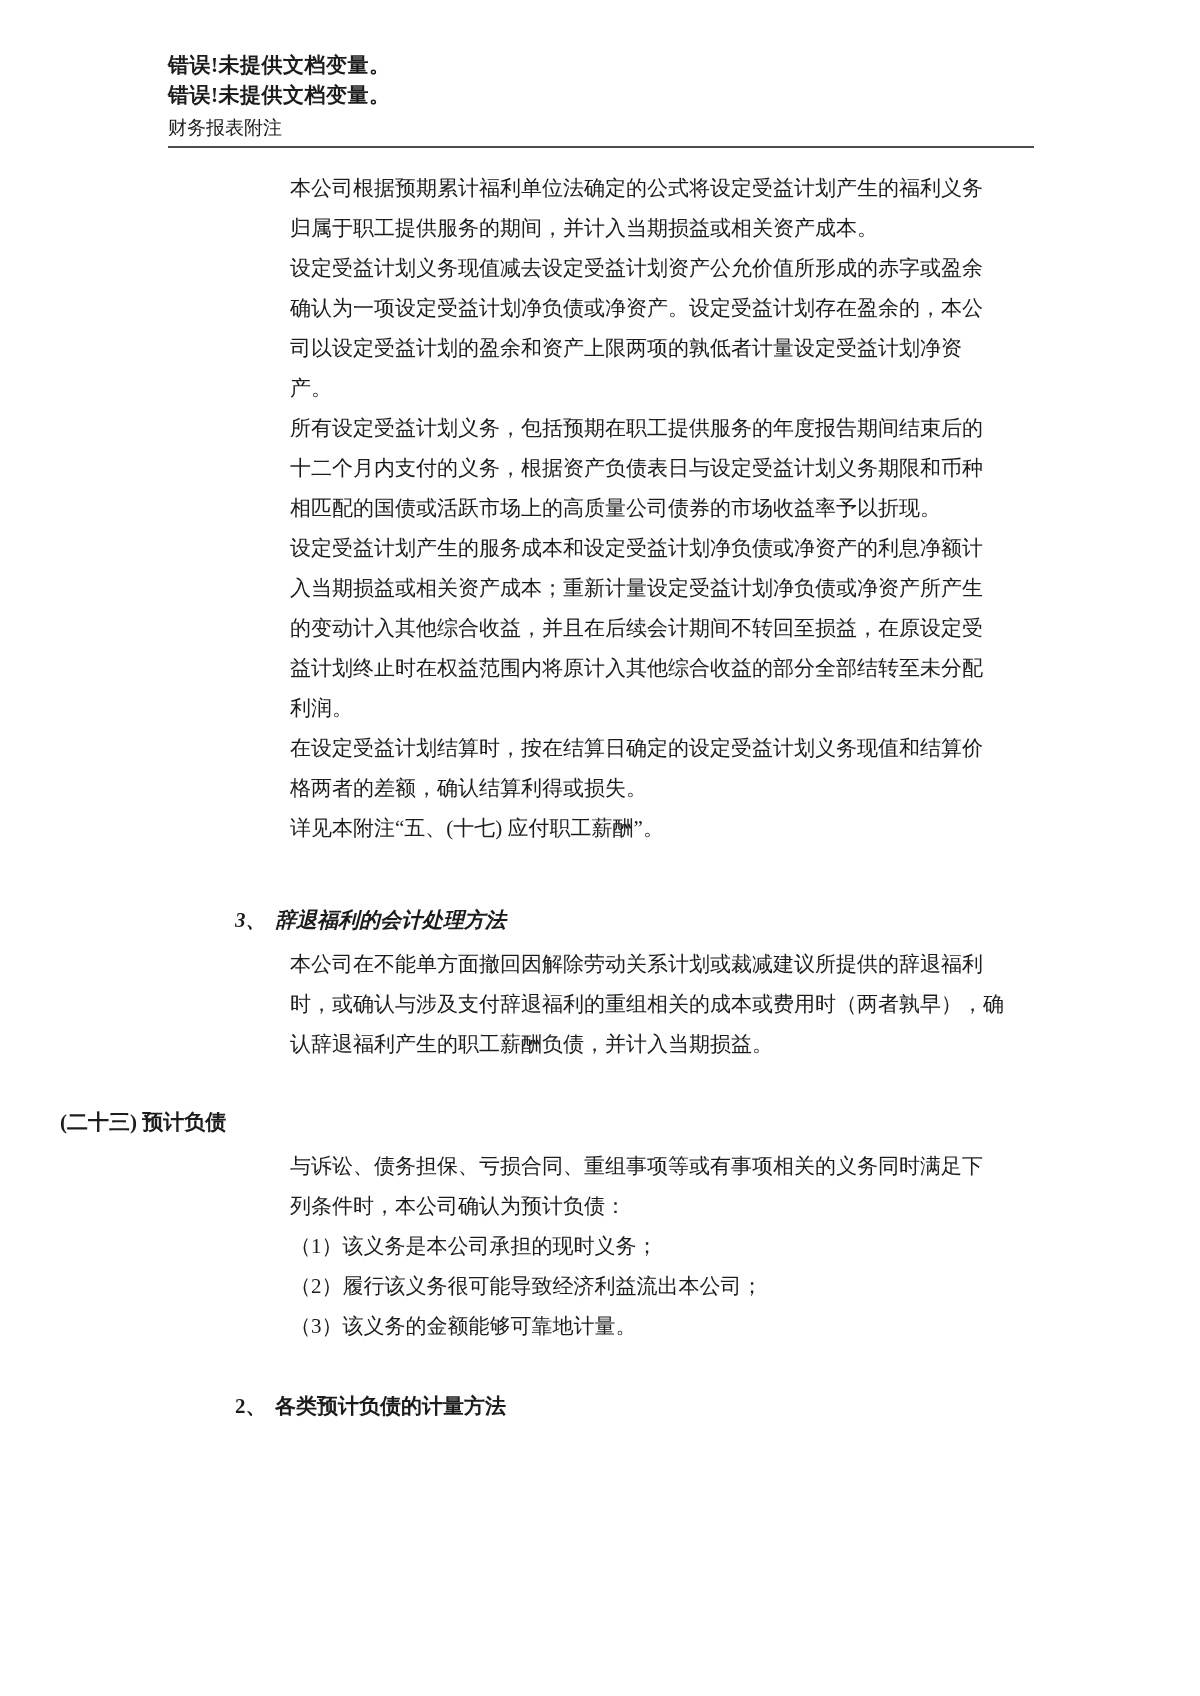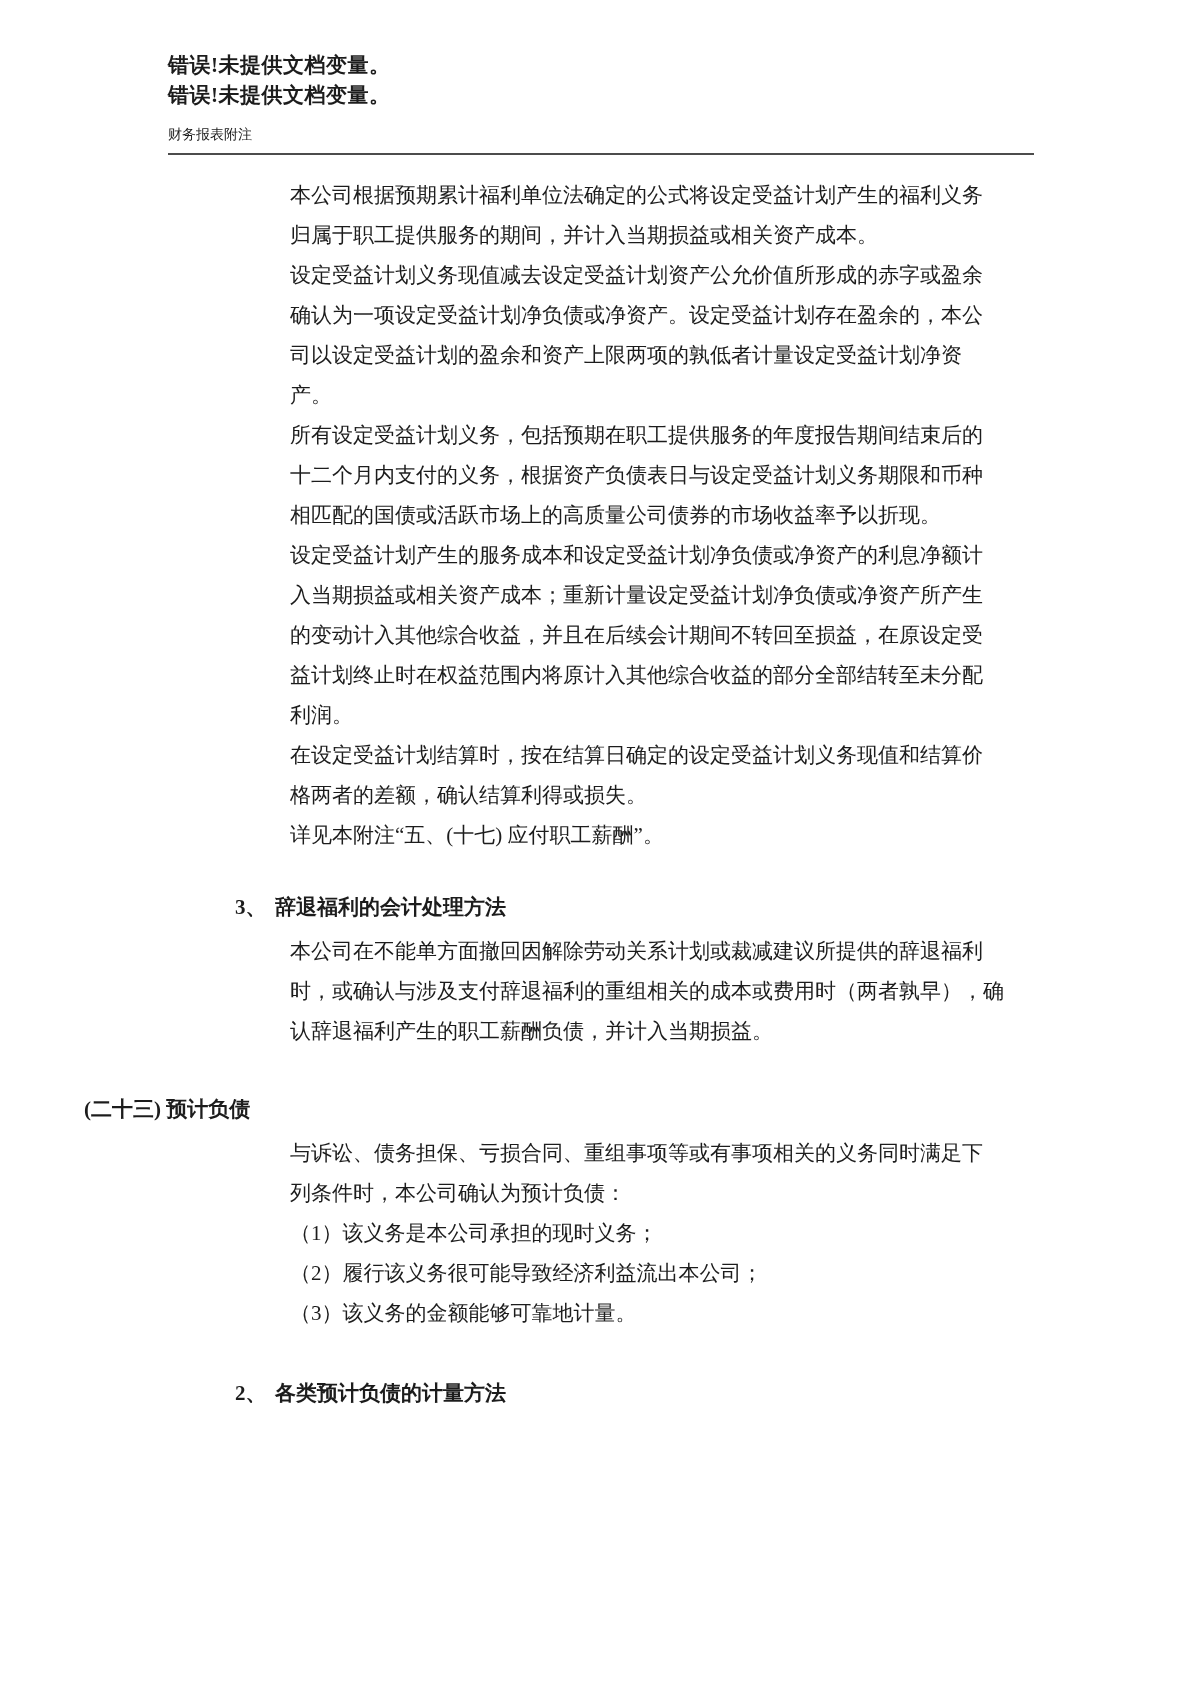--- a/index.html
+++ b/index.html
@@ -15,23 +15,23 @@
     overflow: hidden;
   }
   .hdr { margin-left: 168px; }
   .hdr-bold {
     font-weight: bold;
     font-size: 21px;
     line-height: 30px;
     letter-spacing: 0.5px;
   }
   .hdr-plain {
-    font-size: 14px;
+    font-size: 19px;
     line-height: 28px;
-    margin-top: 11px;
+    margin-top: 4px;
   }
   .hdr-rule {
     margin-left: 168px;
     width: 866px;
     height: 0;
     border-top: 2px solid #4c4c4c;
     margin-top: 4px;
   }
   .body-text {
     font-size: 21px;
@@ -48,23 +48,23 @@
   .num-heading {
     margin-left: 235px;
     font-size: 21px;
     line-height: 40px;
     font-weight: bold;
   }
   .num-heading .num {
     display: inline-block;
     width: 40px;
   }
-  .heading-3 { margin-top: 32px; }
+  .heading-3 { margin-top: 52px; font-style: italic; }
   .chapter-heading {
-    margin: 38px 0 0 84px;
+    margin: 38px 0 0 60px;
     font-size: 21px;
     line-height: 40px;
     font-weight: bold;
   }
   .heading-sub1 { margin-top: 4px; }
   .heading-sub2 { margin-top: 40px; }
 </style>
 </head>
 <body>
 

